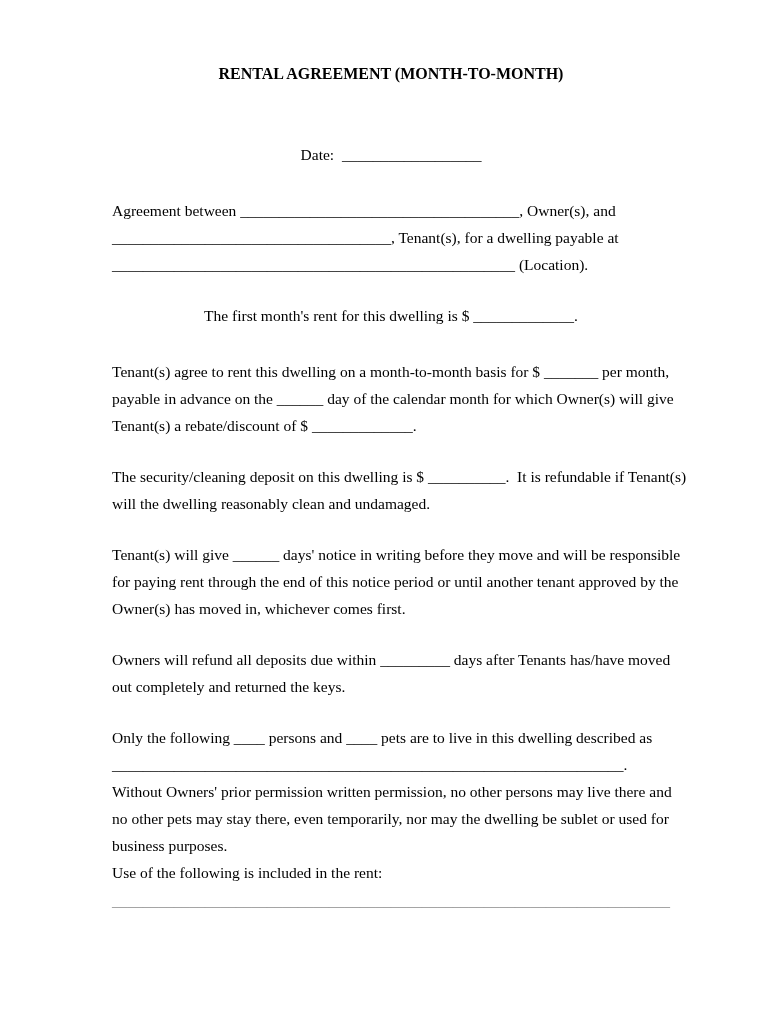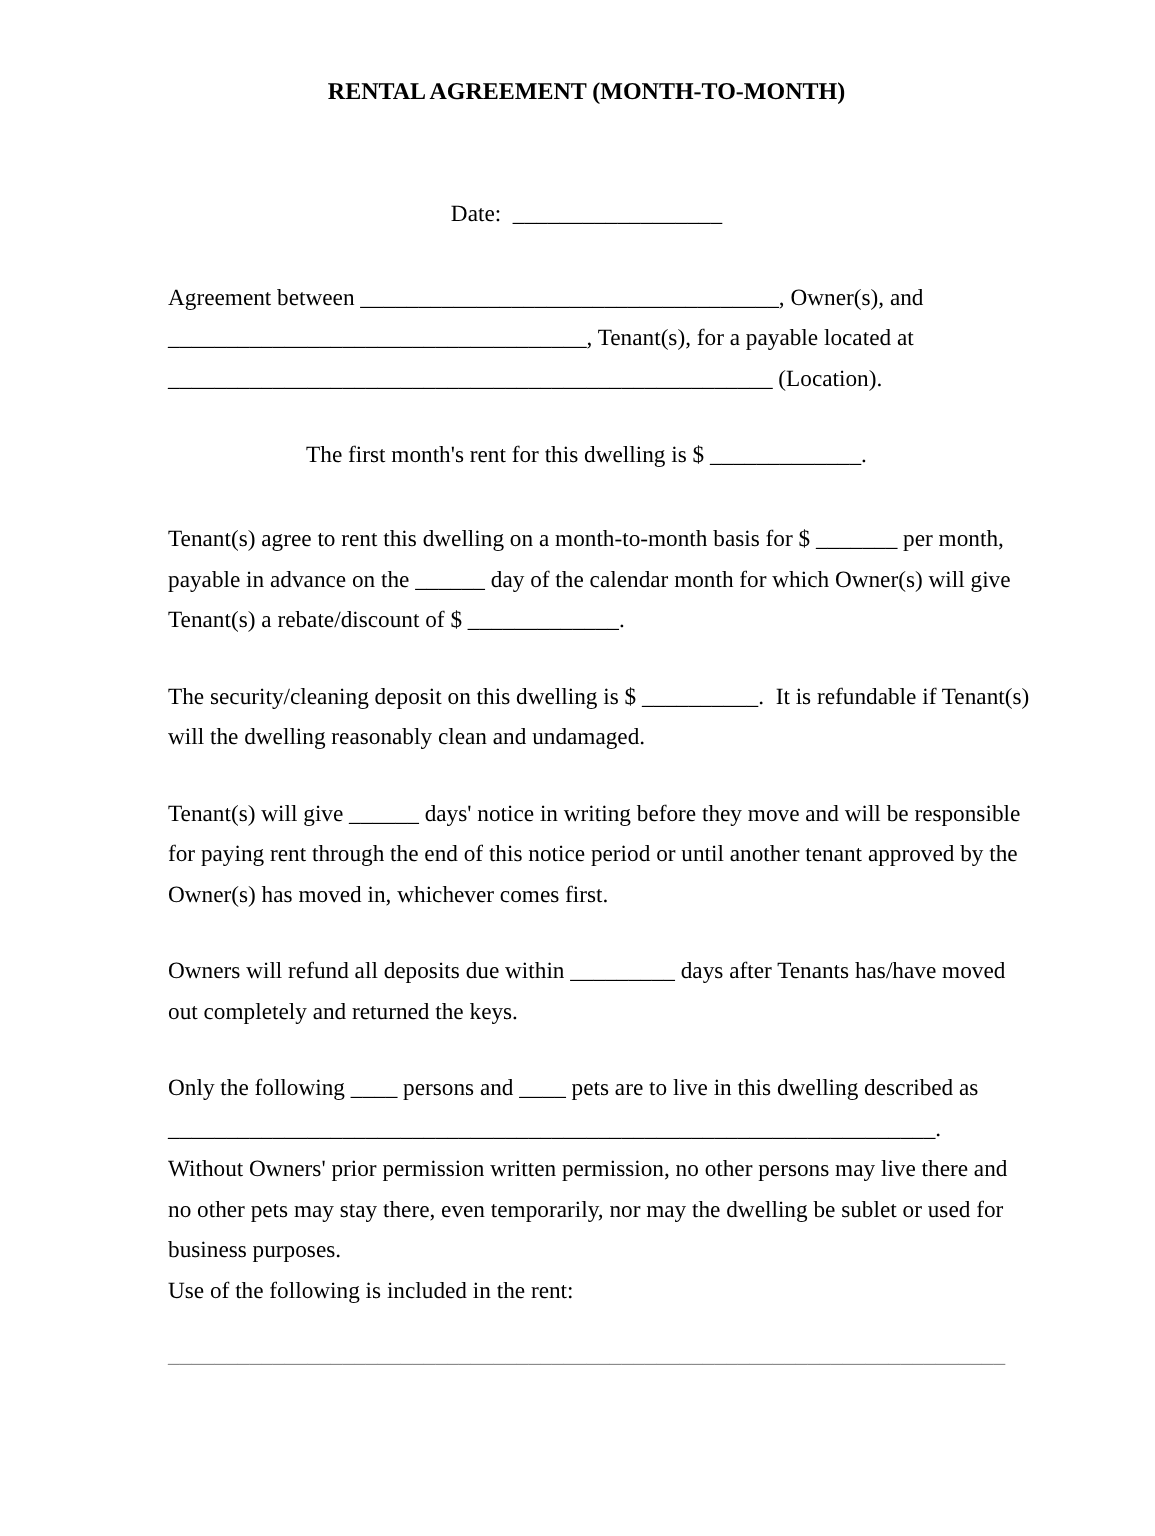--- a/index.html
+++ b/index.html
@@ -11,51 +11,51 @@
     background: #ffffff;
     font-family: "Liberation Serif", "DejaVu Serif", serif;
     font-size: 15.5px;
     color: #000000;
     overflow: hidden;
   }
   .content {
     padding: 49px 100px 0 112px;
   }
   .doc-title {
-    margin: 0 0 54px 0;
+    margin: 12px 0 54px 0;
     font-size: 16px;
     font-weight: bold;
     line-height: 26px;
     text-align: center;
     white-space: pre;
   }
   .block {
     margin: 0 0 24px 0;
     line-height: 27px;
     white-space: pre;
   }
   .mb-lg { margin-bottom: 29px; text-align: center; }
-  .mb-none { margin-bottom: 16px; }
+  .mb-none { margin-bottom: 1px; }
   .rule-line {
     color: #8a8a8a;
     margin-bottom: 0;
   }
 </style>
 </head>
 <body>
 
 <div class="page">
   <div class="content">
 
     <h1 class="doc-title">RENTAL AGREEMENT (MONTH-TO-MONTH)</h1>
 
     <div class="block mb-lg">Date:  __________________</div>
 
     <div class="block">Agreement between ____________________________________, Owner(s), and
-____________________________________, Tenant(s), for a payable located at
+____________________________________, Tenant(s), for a dwelling payable at
 ____________________________________________________ (Location).</div>
 
     <div class="block mb-lg">The first month's rent for this dwelling is $ _____________.</div>
 
     <div class="block">Tenant(s) agree to rent this dwelling on a month-to-month basis for $ _______ per month,
 payable in advance on the ______ day of the calendar month for which Owner(s) will give
 Tenant(s) a rebate/discount of $ _____________.</div>
 
     <div class="block">The security/cleaning deposit on this dwelling is $ __________.  It is refundable if Tenant(s)
 will the dwelling reasonably clean and undamaged.</div>

